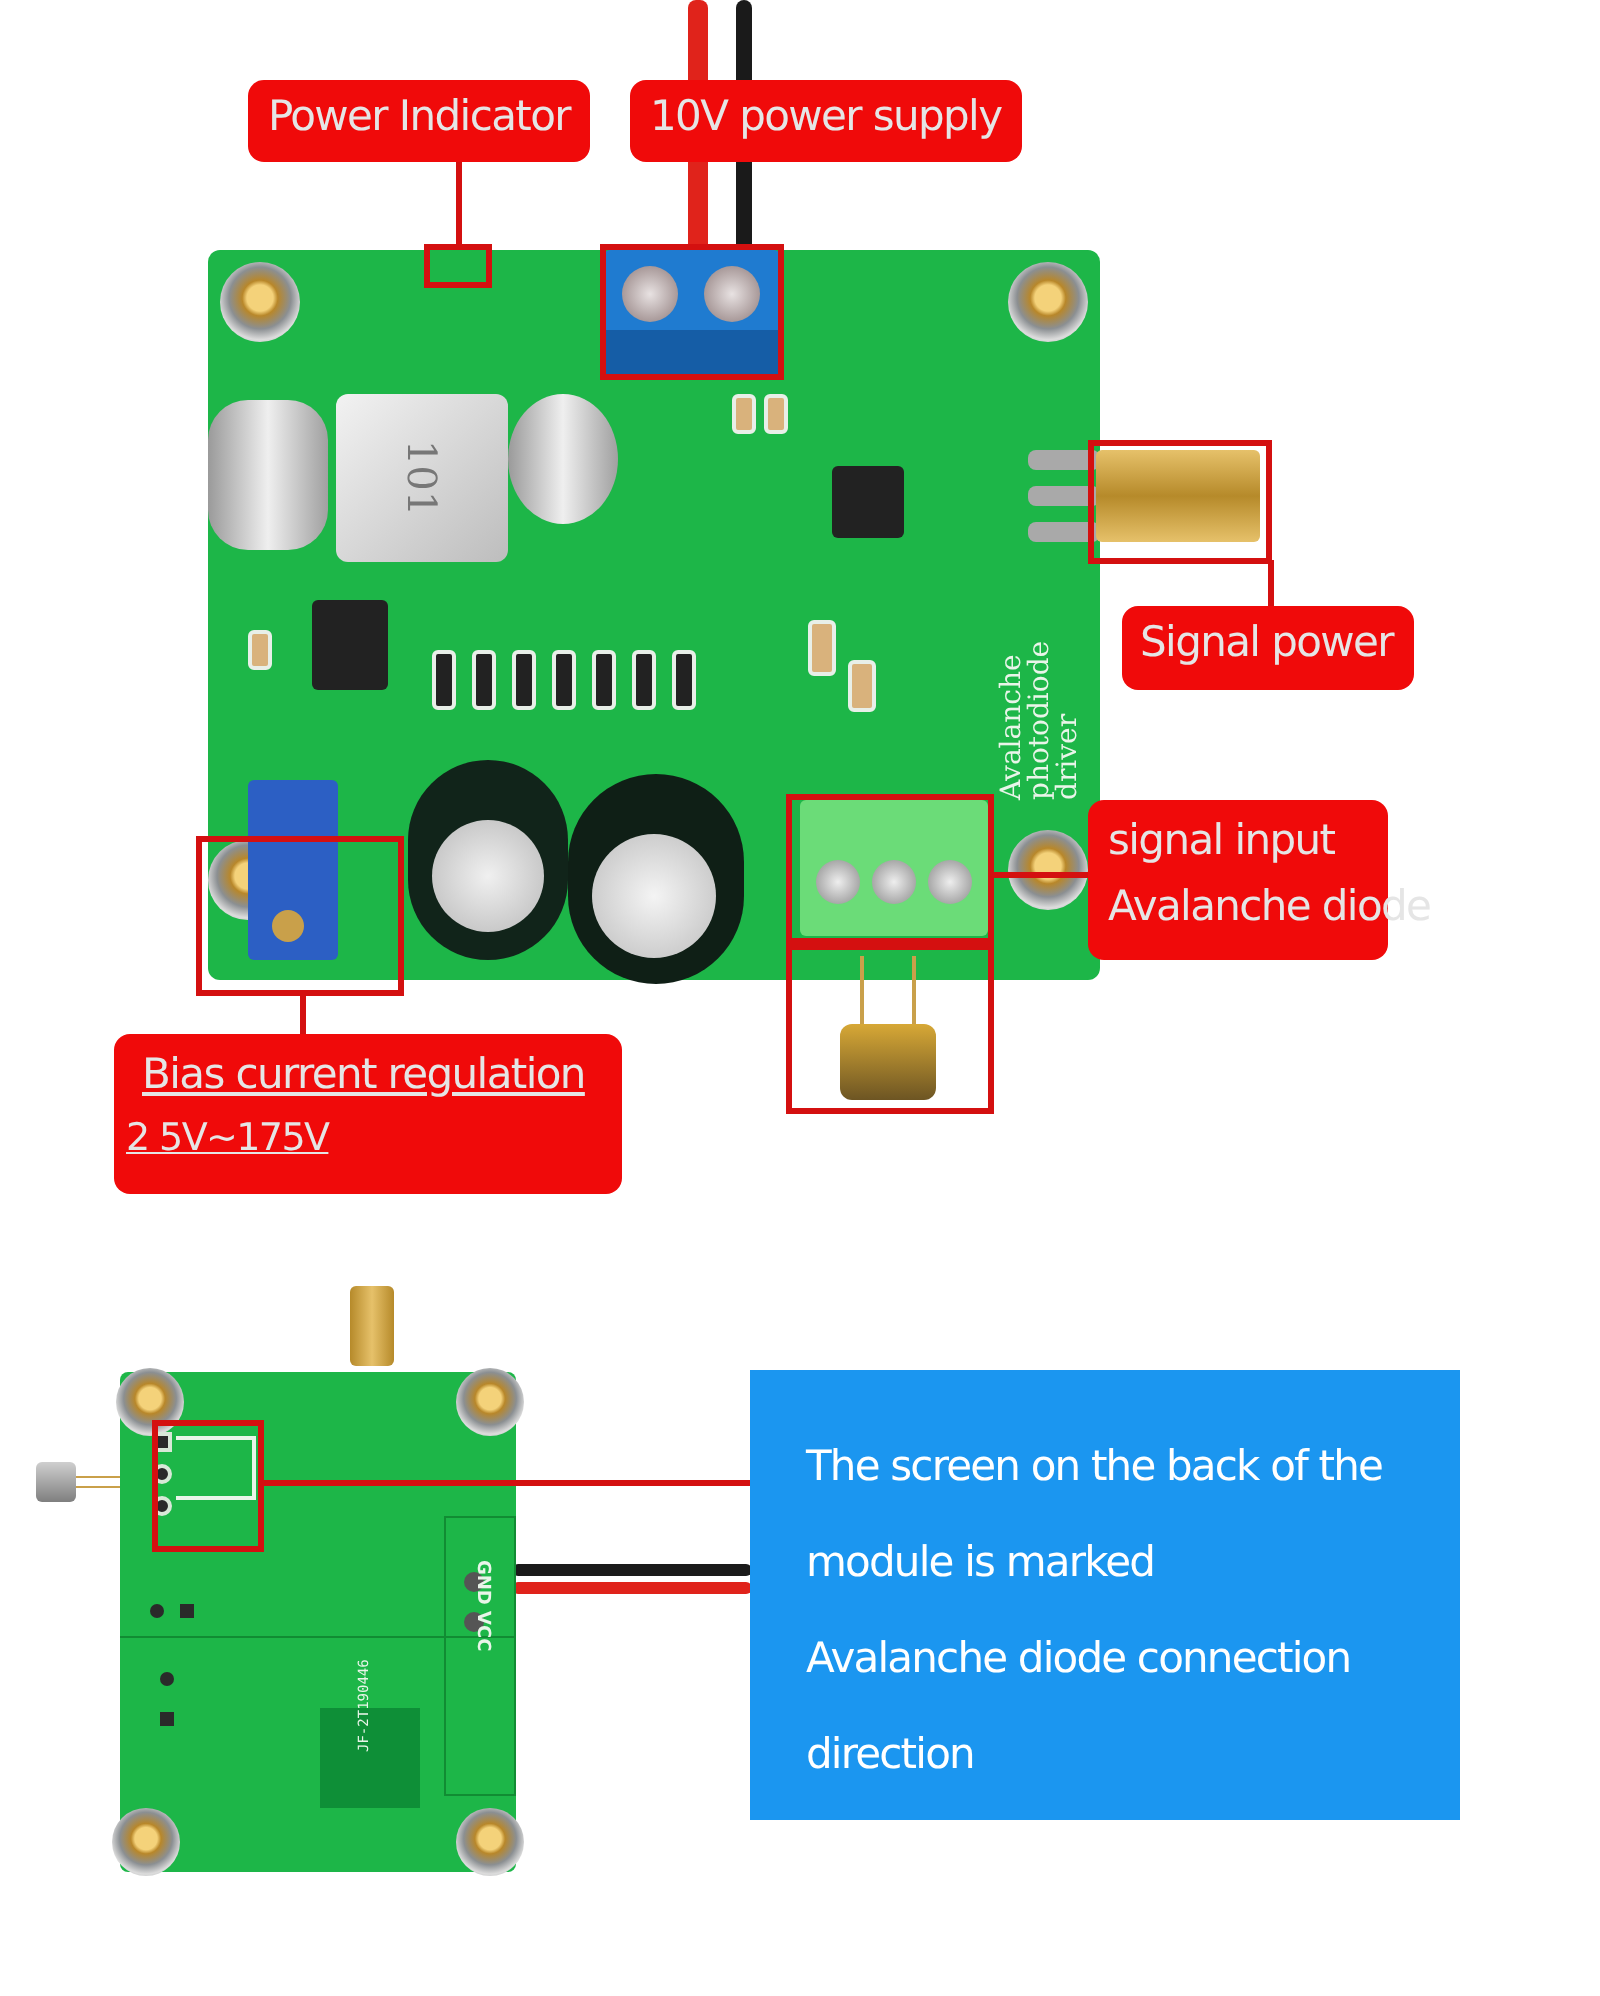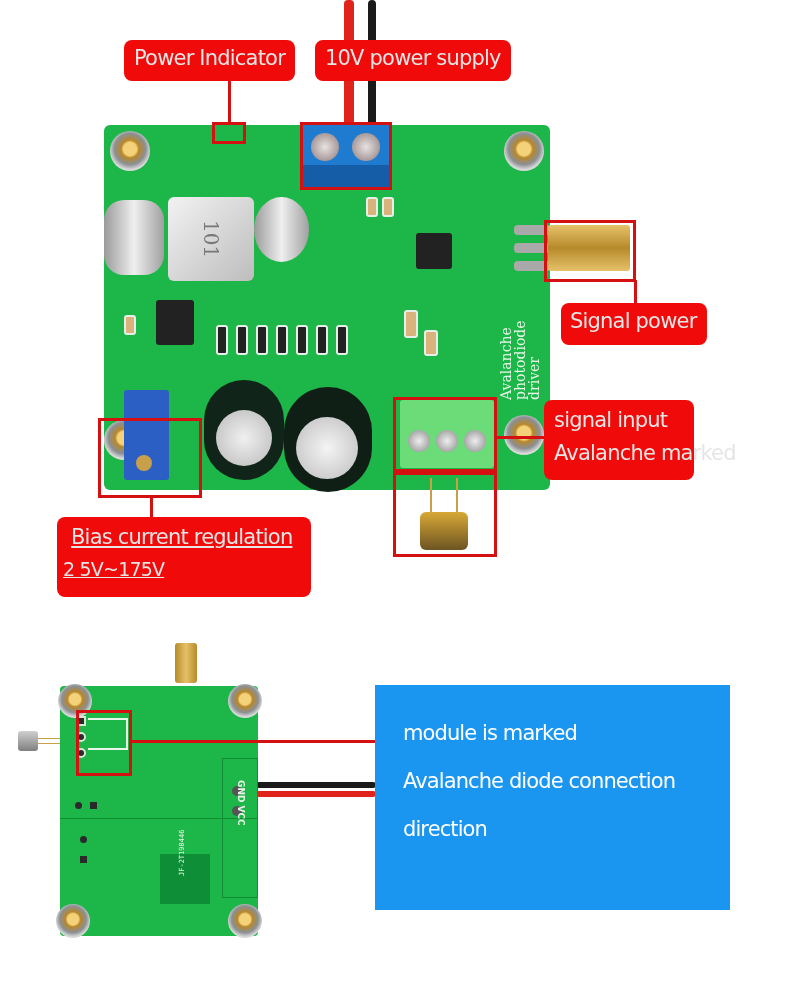--- a/index.html
+++ b/index.html
@@ -105,21 +105,21 @@
 <div class="line-v" style="left:228px;top:80px;height:44px;"></div>
 <div class="line-v" style="left:634px;top:280px;height:25px;"></div>
 <div class="line-h" style="left:496px;top:436px;width:48px;"></div>
 <div class="line-v" style="left:150px;top:496px;height:22px;"></div>
 
 <div class="label" style="left:124px;top:40px;height:41px;">Power Indicator</div>
 <div class="label" style="left:315px;top:40px;height:41px;">10V power supply</div>
 <div class="label" style="left:561px;top:303px;height:42px;padding-left:9px;">Signal power</div>
 <div class="label" style="left:544px;top:400px;width:150px;height:80px;padding-top:8px;">
   <div>signal input</div>
-  <div style="margin-top:8px;">Avalanche marked</div>
+  <div style="margin-top:8px;">Avalanche diode</div>
 </div>
 <div class="label" style="left:57px;top:517px;width:254px;height:80px;padding:8px 6px 0 6px;text-decoration:underline;">
   <div style="padding-left:8px;">Bias current regulation</div>
   <div style="margin-top:8px;font-size:19px;">2 5V~175V</div>
 </div>
 
 <div class="abs" style="left:175px;top:643px;width:22px;height:40px;background:linear-gradient(90deg,#b68a2a,#e6c16a,#b68a2a);border-radius:3px;"></div>
 
 <div class="abs" style="left:18px;top:731px;width:20px;height:20px;background:linear-gradient(180deg,#cfcfcf,#7f7f7f);border-radius:3px;"></div>
 <div class="abs" style="left:38px;top:738px;width:22px;height:6px;border-top:1px solid #c9a04a;border-bottom:1px solid #c9a04a;"></div>
@@ -149,16 +149,17 @@
   <div class="abs" style="left:15px;top:116px;width:7px;height:7px;border-radius:50%;background:#2a2a2a;"></div>
   <div class="abs" style="left:30px;top:116px;width:7px;height:7px;background:#2a2a2a;"></div>
   <div class="abs" style="left:20px;top:150px;width:7px;height:7px;border-radius:50%;background:#2a2a2a;"></div>
   <div class="abs" style="left:20px;top:170px;width:7px;height:7px;background:#2a2a2a;"></div>
 </div>
 
 <div class="hl" style="left:76px;top:710px;width:56px;height:66px;"></div>
 <div class="line-h" style="left:131px;top:740px;width:245px;"></div>
 
 <div class="note">
+  <div>The screen on the back of the</div>
   <div>module is marked</div>
   <div>Avalanche diode connection</div>
   <div>direction</div>
 </div>
 
 </body></html>

